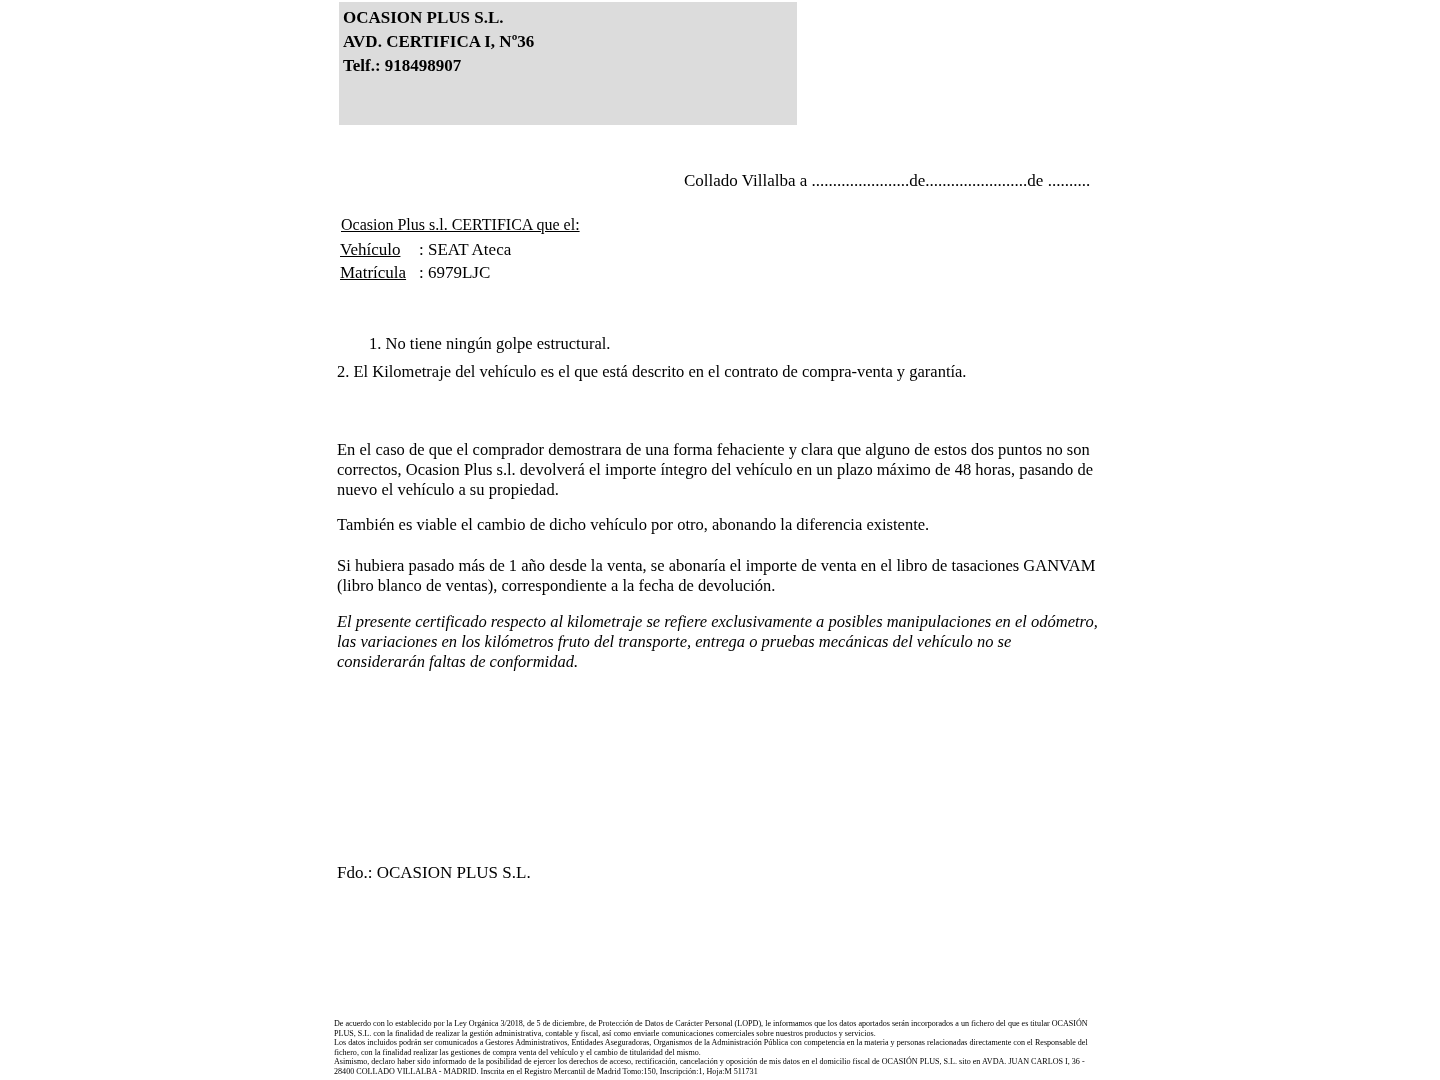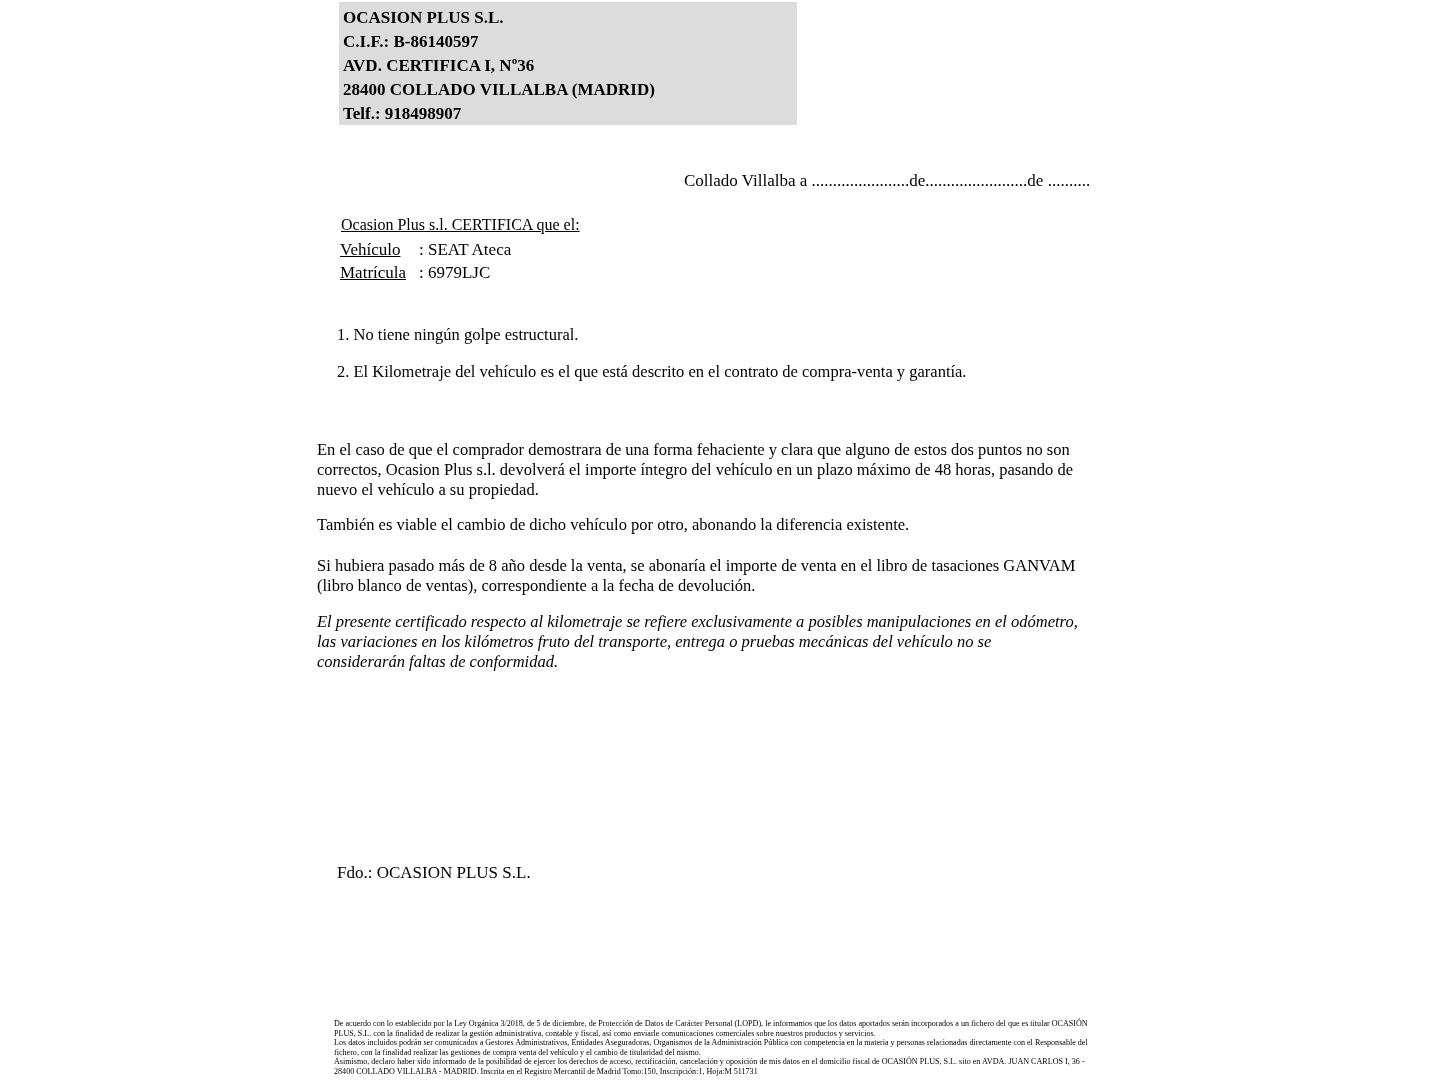--- a/index.html
+++ b/index.html
@@ -59,25 +59,25 @@
   }
   .row-vehicle { top: 240px; }
   .row-plate   { top: 263px; }
   .point {
     position: absolute;
     left: 337px;
     width: 770px;
     font-size: 16.5px;
     line-height: 20px;
   }
-  .point-1 { top: 325px; }
+  .point-1 { top: 334px; margin-left: 32px; }
   .point-2 { top: 362px; }
   .para {
     position: absolute;
-    left: 317px;
+    left: 337px;
     width: 764px;
     font-size: 16.5px;
     line-height: 20px;
   }
   .para-1 { top: 440px; }
   .para-2 { top: 515px; }
   .para-3 { top: 556px; }
   .para-4 { top: 612px; font-style: italic; }
   .signature {
     position: absolute;
@@ -97,44 +97,42 @@
     margin: 0;
   }
 </style>
 </head>
 <body>
 
 <div class="page">
 
   <div class="letterhead">
     <div class="lh-line">OCASION PLUS S.L.</div>
-    <div class="lh-line">C.I.F.: B-86140597</div>
     <div class="lh-line">AVD. CERTIFICA I, Nº36</div>
-    <div class="lh-line">28400 COLLADO VILLALBA (MADRID)</div>
     <div class="lh-line">Telf.: 918498907</div>
   </div>
 
   <div class="date-line">Collado Villalba a .......................de........................de ..........</div>
 
   <div class="certify-intro">Ocasion Plus s.l. CERTIFICA que el:</div>
 
   <div class="cert-row row-vehicle">
     <span class="cert-label">Vehículo</span><span>: SEAT Ateca</span>
   </div>
 
   <div class="cert-row row-plate">
     <span class="cert-label">Matrícula</span><span>: 6979LJC</span>
   </div>
 
   <div class="point point-1">1. No tiene ningún golpe estructural.</div>
   <div class="point point-2">2. El Kilometraje del vehículo es el que está descrito en el contrato de compra-venta y garantía.</div>
 
   <div class="para para-1">En el caso de que el comprador demostrara de una forma fehaciente y clara que alguno de estos dos puntos no son correctos, Ocasion Plus s.l. devolverá el importe íntegro del vehículo en un plazo máximo de 48 horas, pasando de nuevo el vehículo a su propiedad.</div>
   <div class="para para-2">También es viable el cambio de dicho vehículo por otro, abonando la diferencia existente.</div>
-  <div class="para para-3">Si hubiera pasado más de 8 año desde la venta, se abonaría el importe de venta en el libro de tasaciones GANVAM (libro blanco de ventas), correspondiente a la fecha de devolución.</div>
+  <div class="para para-3">Si hubiera pasado más de 1 año desde la venta, se abonaría el importe de venta en el libro de tasaciones GANVAM (libro blanco de ventas), correspondiente a la fecha de devolución.</div>
   <div class="para para-4">El presente certificado respecto al kilometraje se refiere exclusivamente a posibles manipulaciones en el odómetro, las variaciones en los kilómetros fruto del transporte, entrega o pruebas mecánicas del vehículo no se considerarán faltas de conformidad.</div>
 
   <div class="signature">Fdo.: OCASION PLUS S.L.</div>
 
   <div class="legal-footer">
     <p>De acuerdo con lo establecido por la Ley Orgánica 3/2018, de 5 de diciembre, de Protección de Datos de Carácter Personal (LOPD), le informamos que los datos aportados serán incorporados a un fichero del que es titular OCASIÓN PLUS, S.L. con la finalidad de realizar la gestión administrativa, contable y fiscal, así como enviarle comunicaciones comerciales sobre nuestros productos y servicios.</p>
     <p>Los datos incluidos podrán ser comunicados a Gestores Administrativos, Entidades Aseguradoras, Organismos de la Administración Pública con competencia en la materia y personas relacionadas directamente con el Responsable del fichero, con la finalidad realizar las gestiones de compra venta del vehículo y el cambio de titularidad del mismo.</p>
     <p>Asimismo, declaro haber sido informado de la posibilidad de ejercer los derechos de acceso, rectificación, cancelación y oposición de mis datos en el domicilio fiscal de OCASIÓN PLUS, S.L. sito en AVDA. JUAN CARLOS I, 36 - 28400 COLLADO VILLALBA - MADRID. Inscrita en el Registro Mercantil de Madrid Tomo:150, Inscripción:1, Hoja:M 511731</p>
   </div>
 

